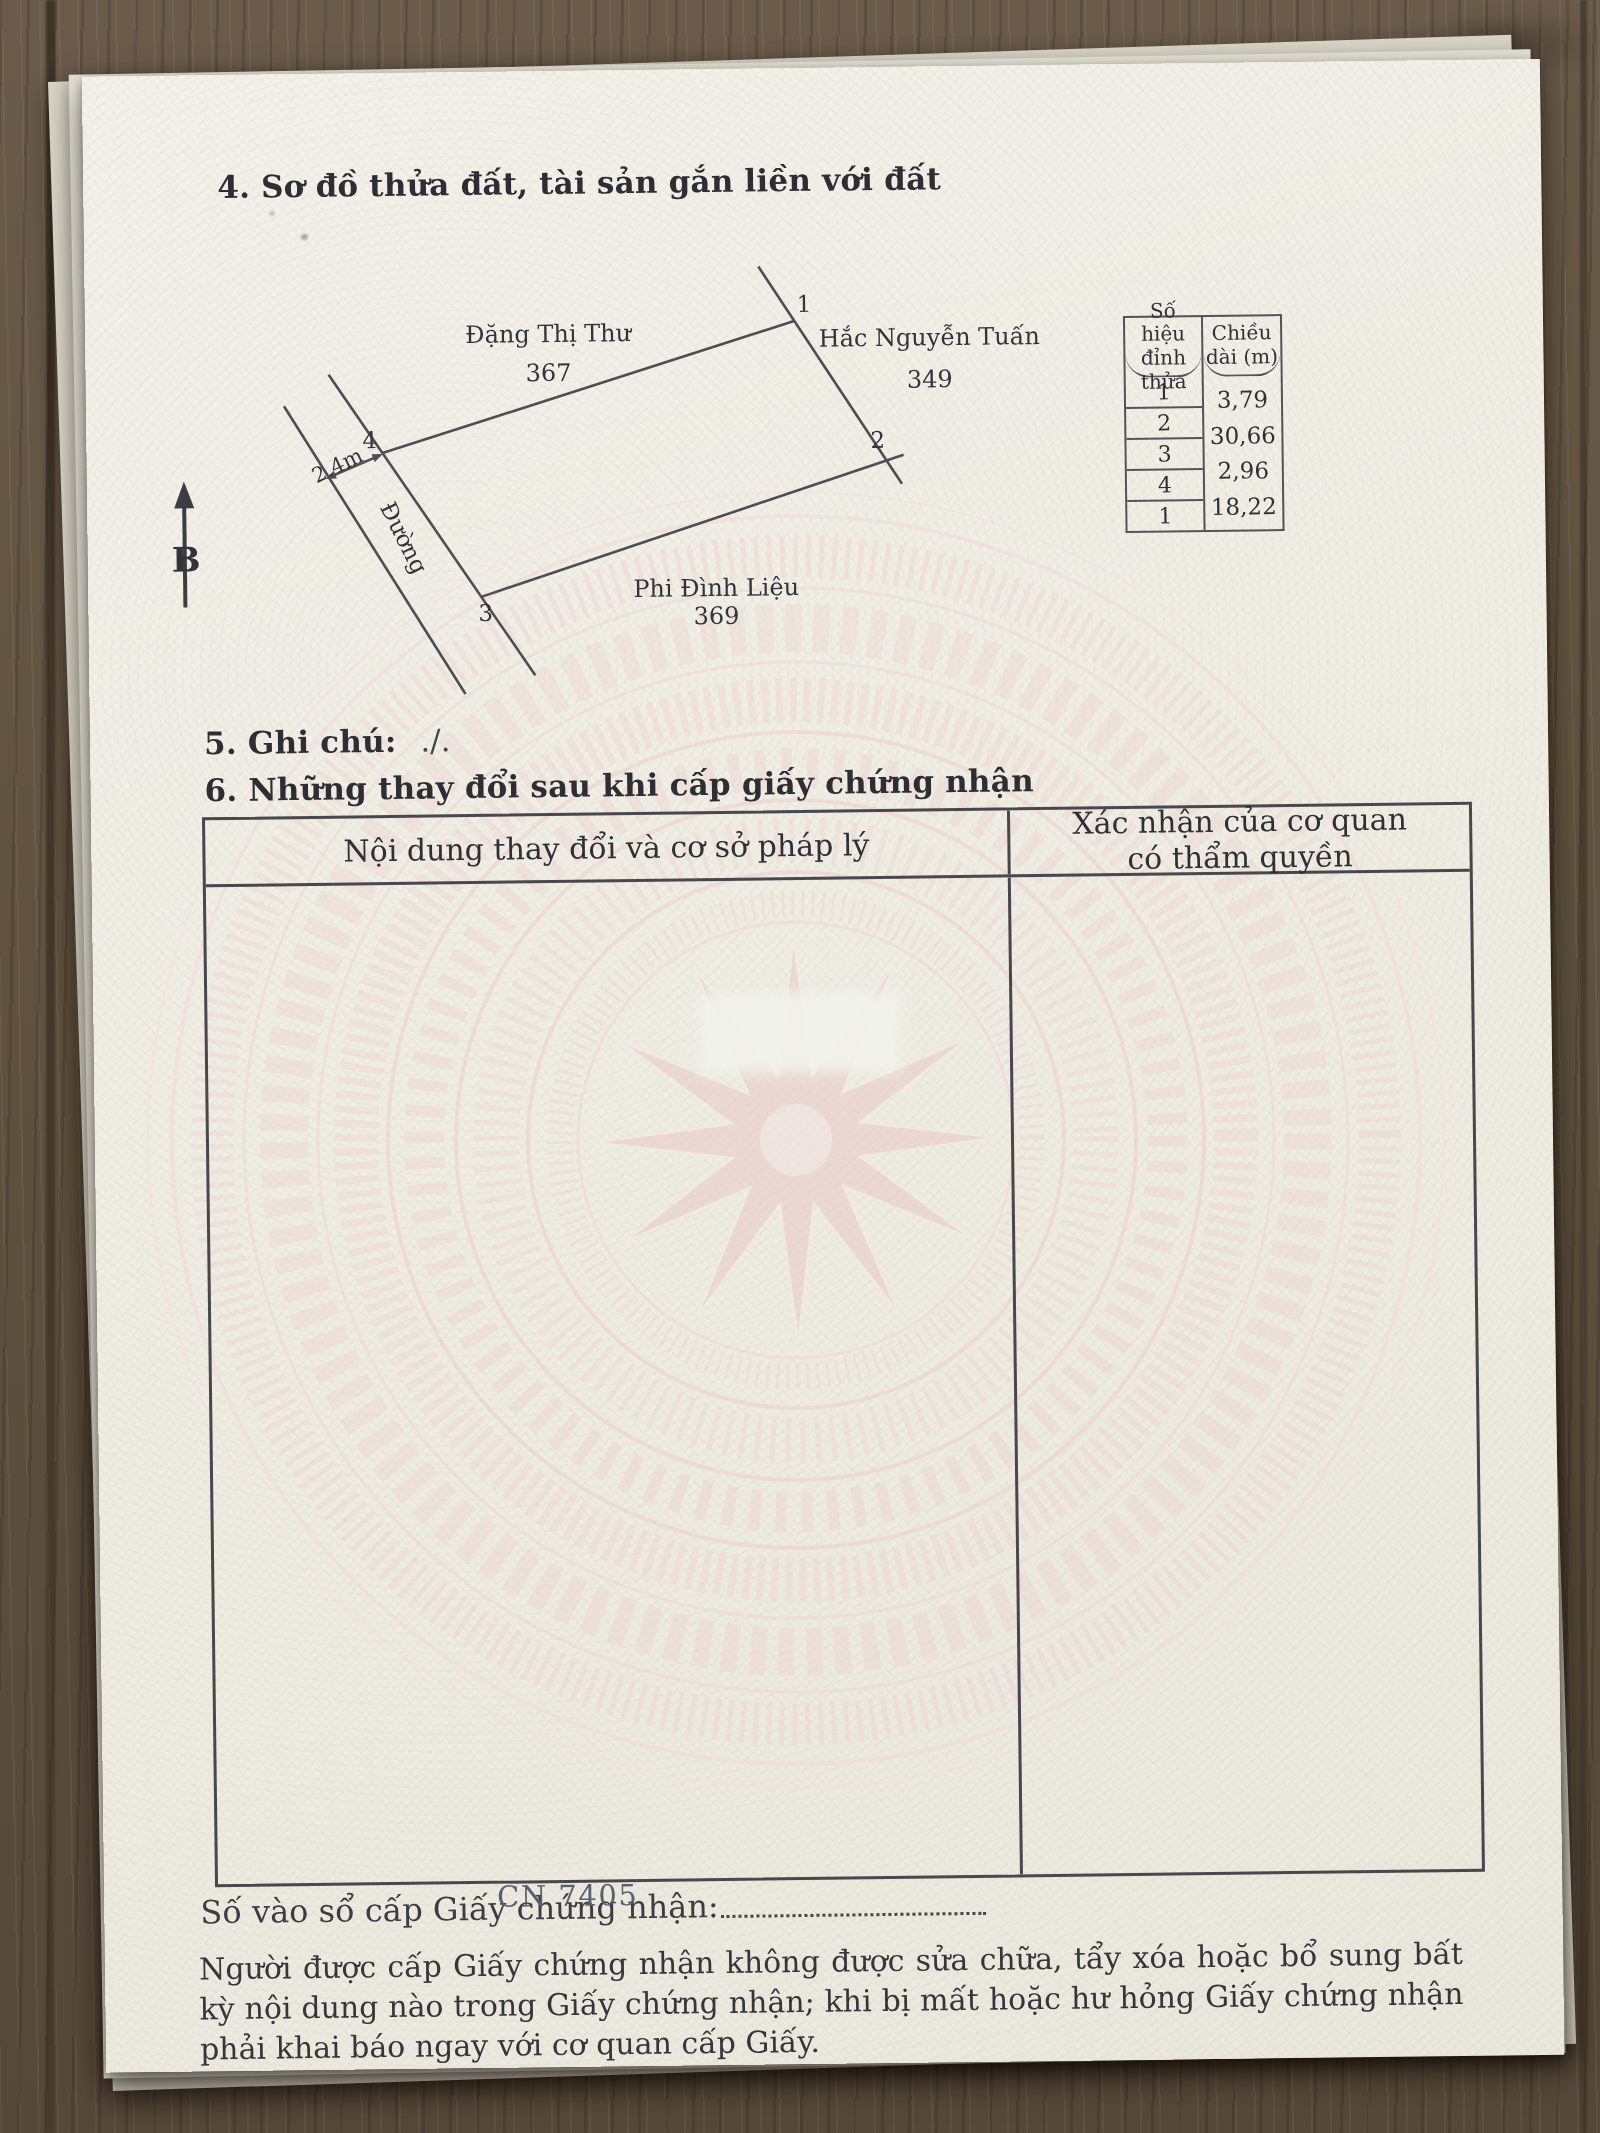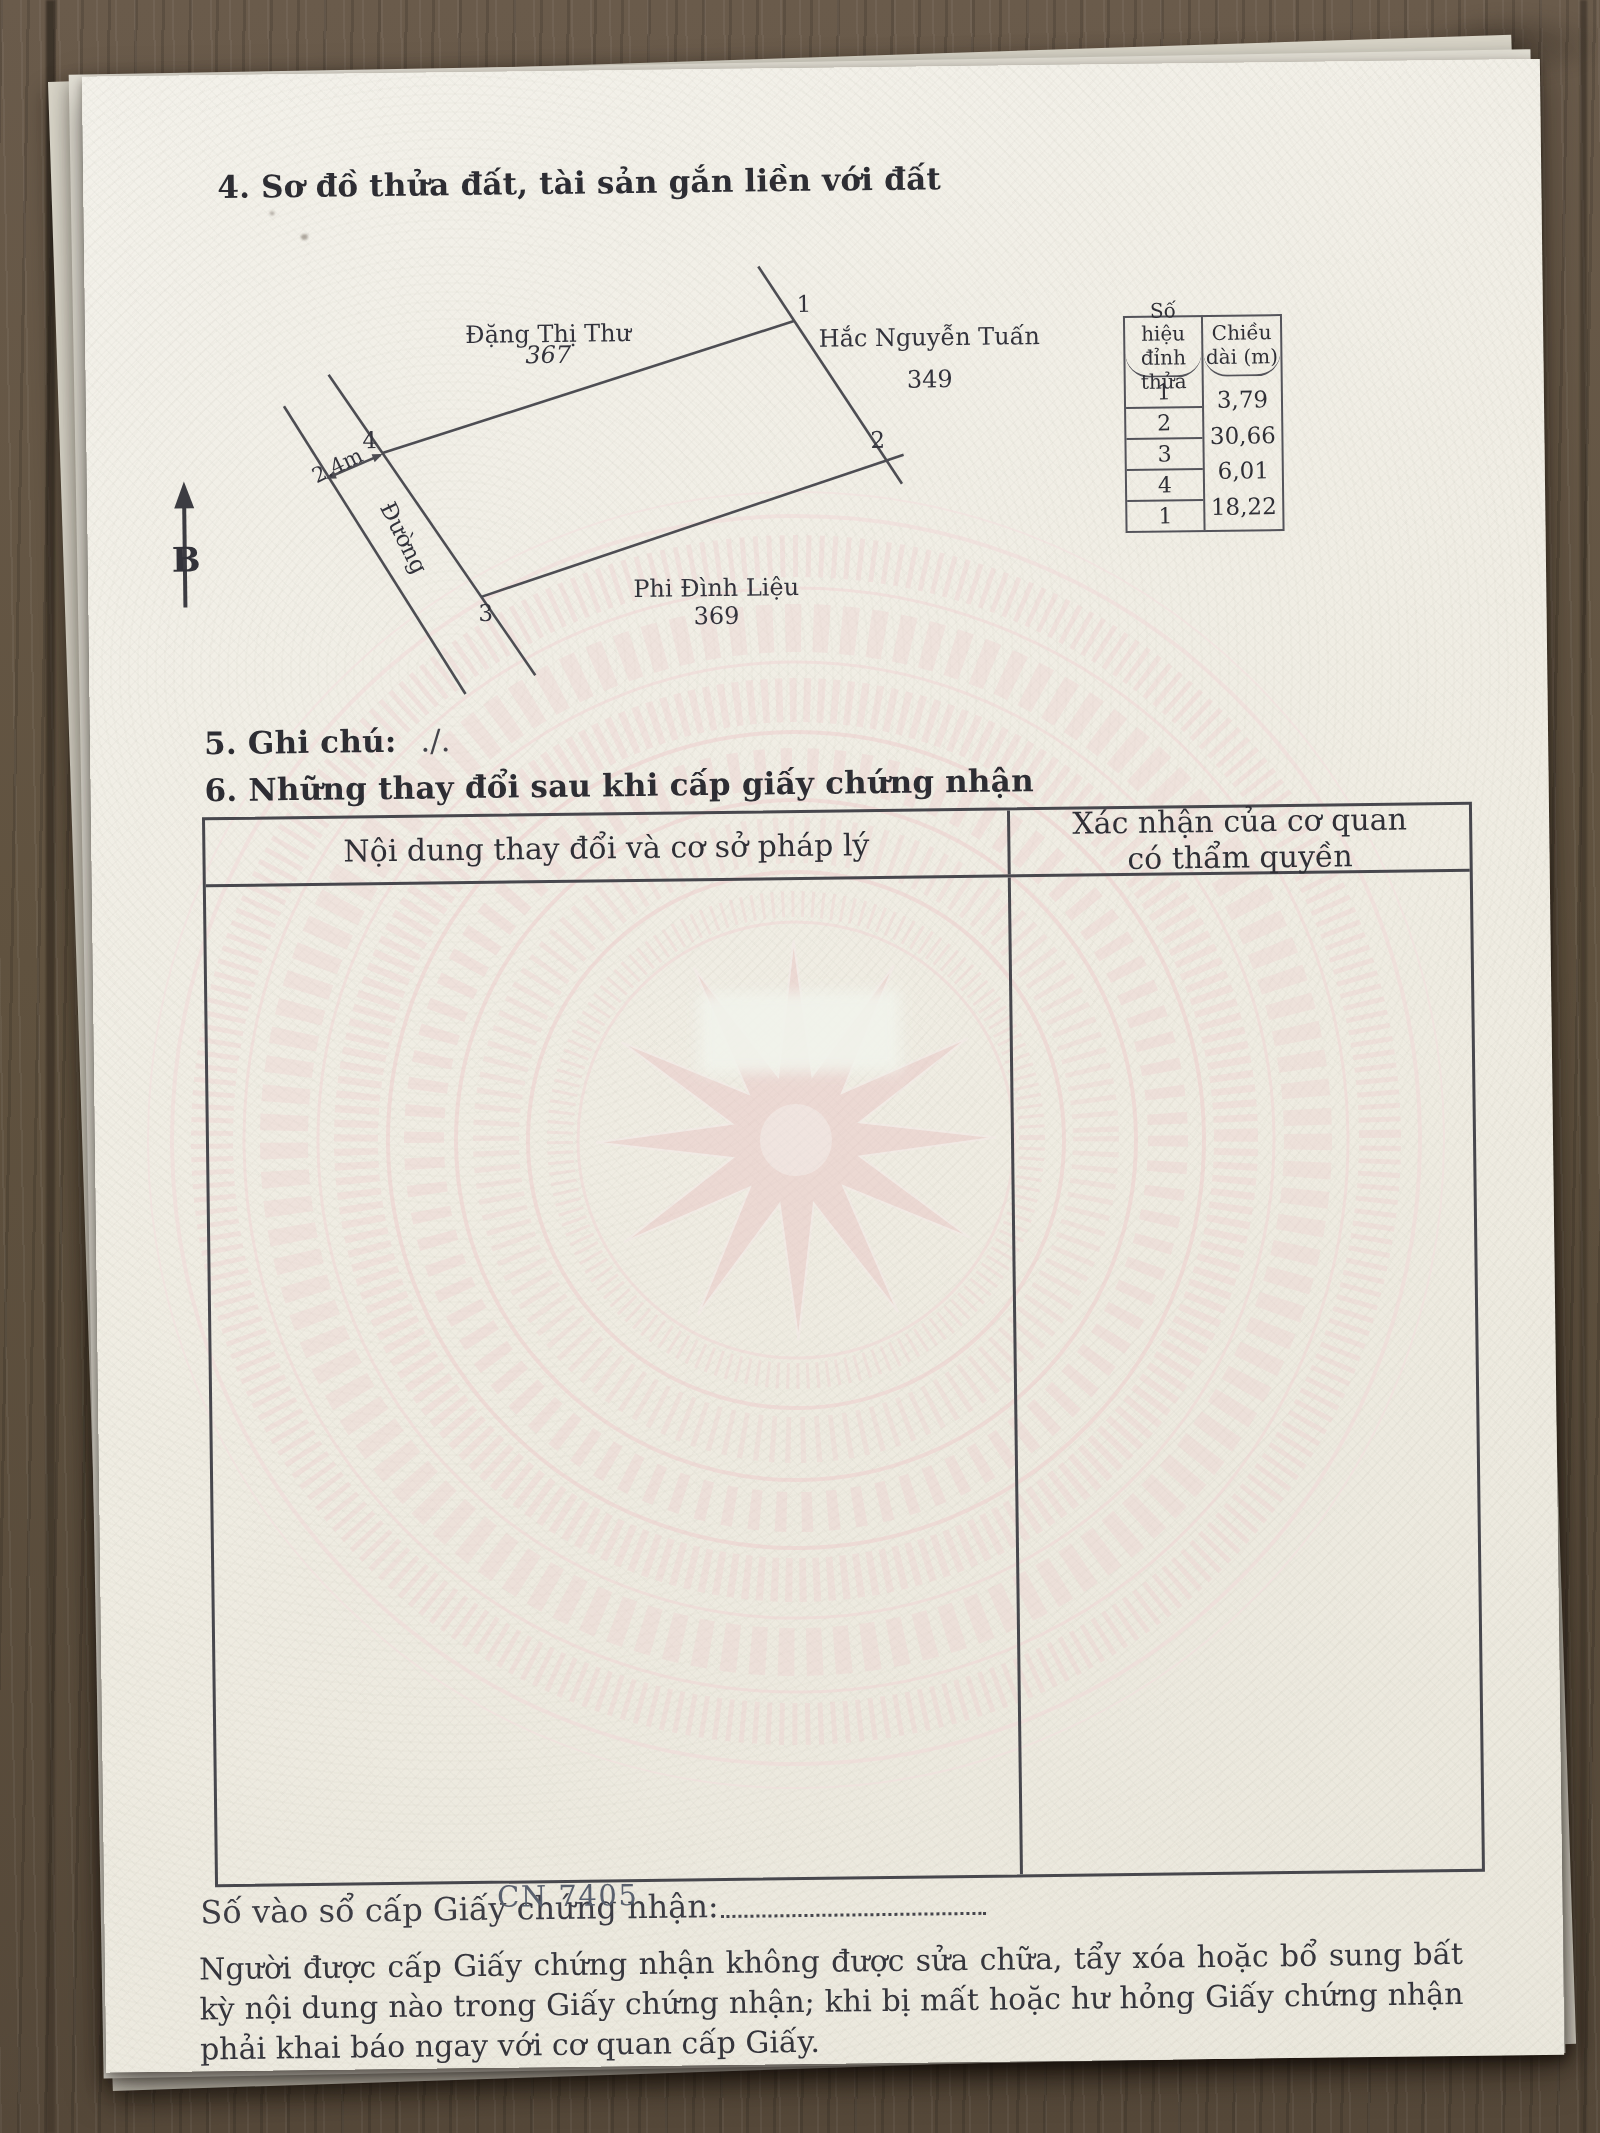--- a/index.html
+++ b/index.html
@@ -108,21 +108,21 @@
         <polygon points="333,473 344,473 341,465"></polygon>
         <polygon points="390,449 382,457 379,449"></polygon>
       </g>
       <g>
         <line x1="191" y1="600" x2="191" y2="497" stroke="#3c3c42" stroke-width="4"></line>
         <polygon points="191,474 181,501 201,501" fill="#3c3c42"></polygon>
       </g>
     </svg>
 
     <div class="s lbl ctr" style="left:557px;top:317px;">Đặng Thị Thư</div>
-    <div class="s lbl ctr" style="left:557px;top:338px;font-style:italic;">367</div>
+    <div class="s lbl ctr" style="left:557px;top:356px;">367</div>
     <div class="s lbl ctr" style="left:938px;top:325px;">Hắc Nguyễn Tuấn</div>
     <div class="s lbl ctr" style="left:938px;top:367px;">349</div>
     <div class="s lbl ctr" style="left:722px;top:573px;">Phi Đình Liệu</div>
     <div class="s lbl ctr" style="left:722px;top:601px;">369</div>
 
     <div class="s vnum" style="left:806px;top:291px;">1</div>
     <div class="s vnum" style="left:878px;top:428px;">2</div>
     <div class="s vnum" style="left:484px;top:596px;">3</div>
     <div class="s vnum" style="left:370px;top:422px;">4</div>
 
@@ -145,21 +145,21 @@
         </div>
       </div>
       <div class="mt-c2">
         <div class="mt-h">
           <div>Chiều</div>
           <div>dài (m)</div>
         </div>
         <div class="mt-vals">
           <div>3,79</div>
           <div>30,66</div>
-          <div>6,01</div>
+          <div>2,96</div>
           <div>18,22</div>
         </div>
       </div>
     </div>
 
     <div class="s txt" style="left:208px;top:718px;font-size:31px;">
       <span class="h1">5. Ghi chú:</span>
       <span style="margin-left:14px;color:#45454c;">./.</span>
     </div>
     <div class="s txt h1" style="left:208px;top:765px;">6. Những thay đổi sau khi cấp giấy chứng nhận</div>

